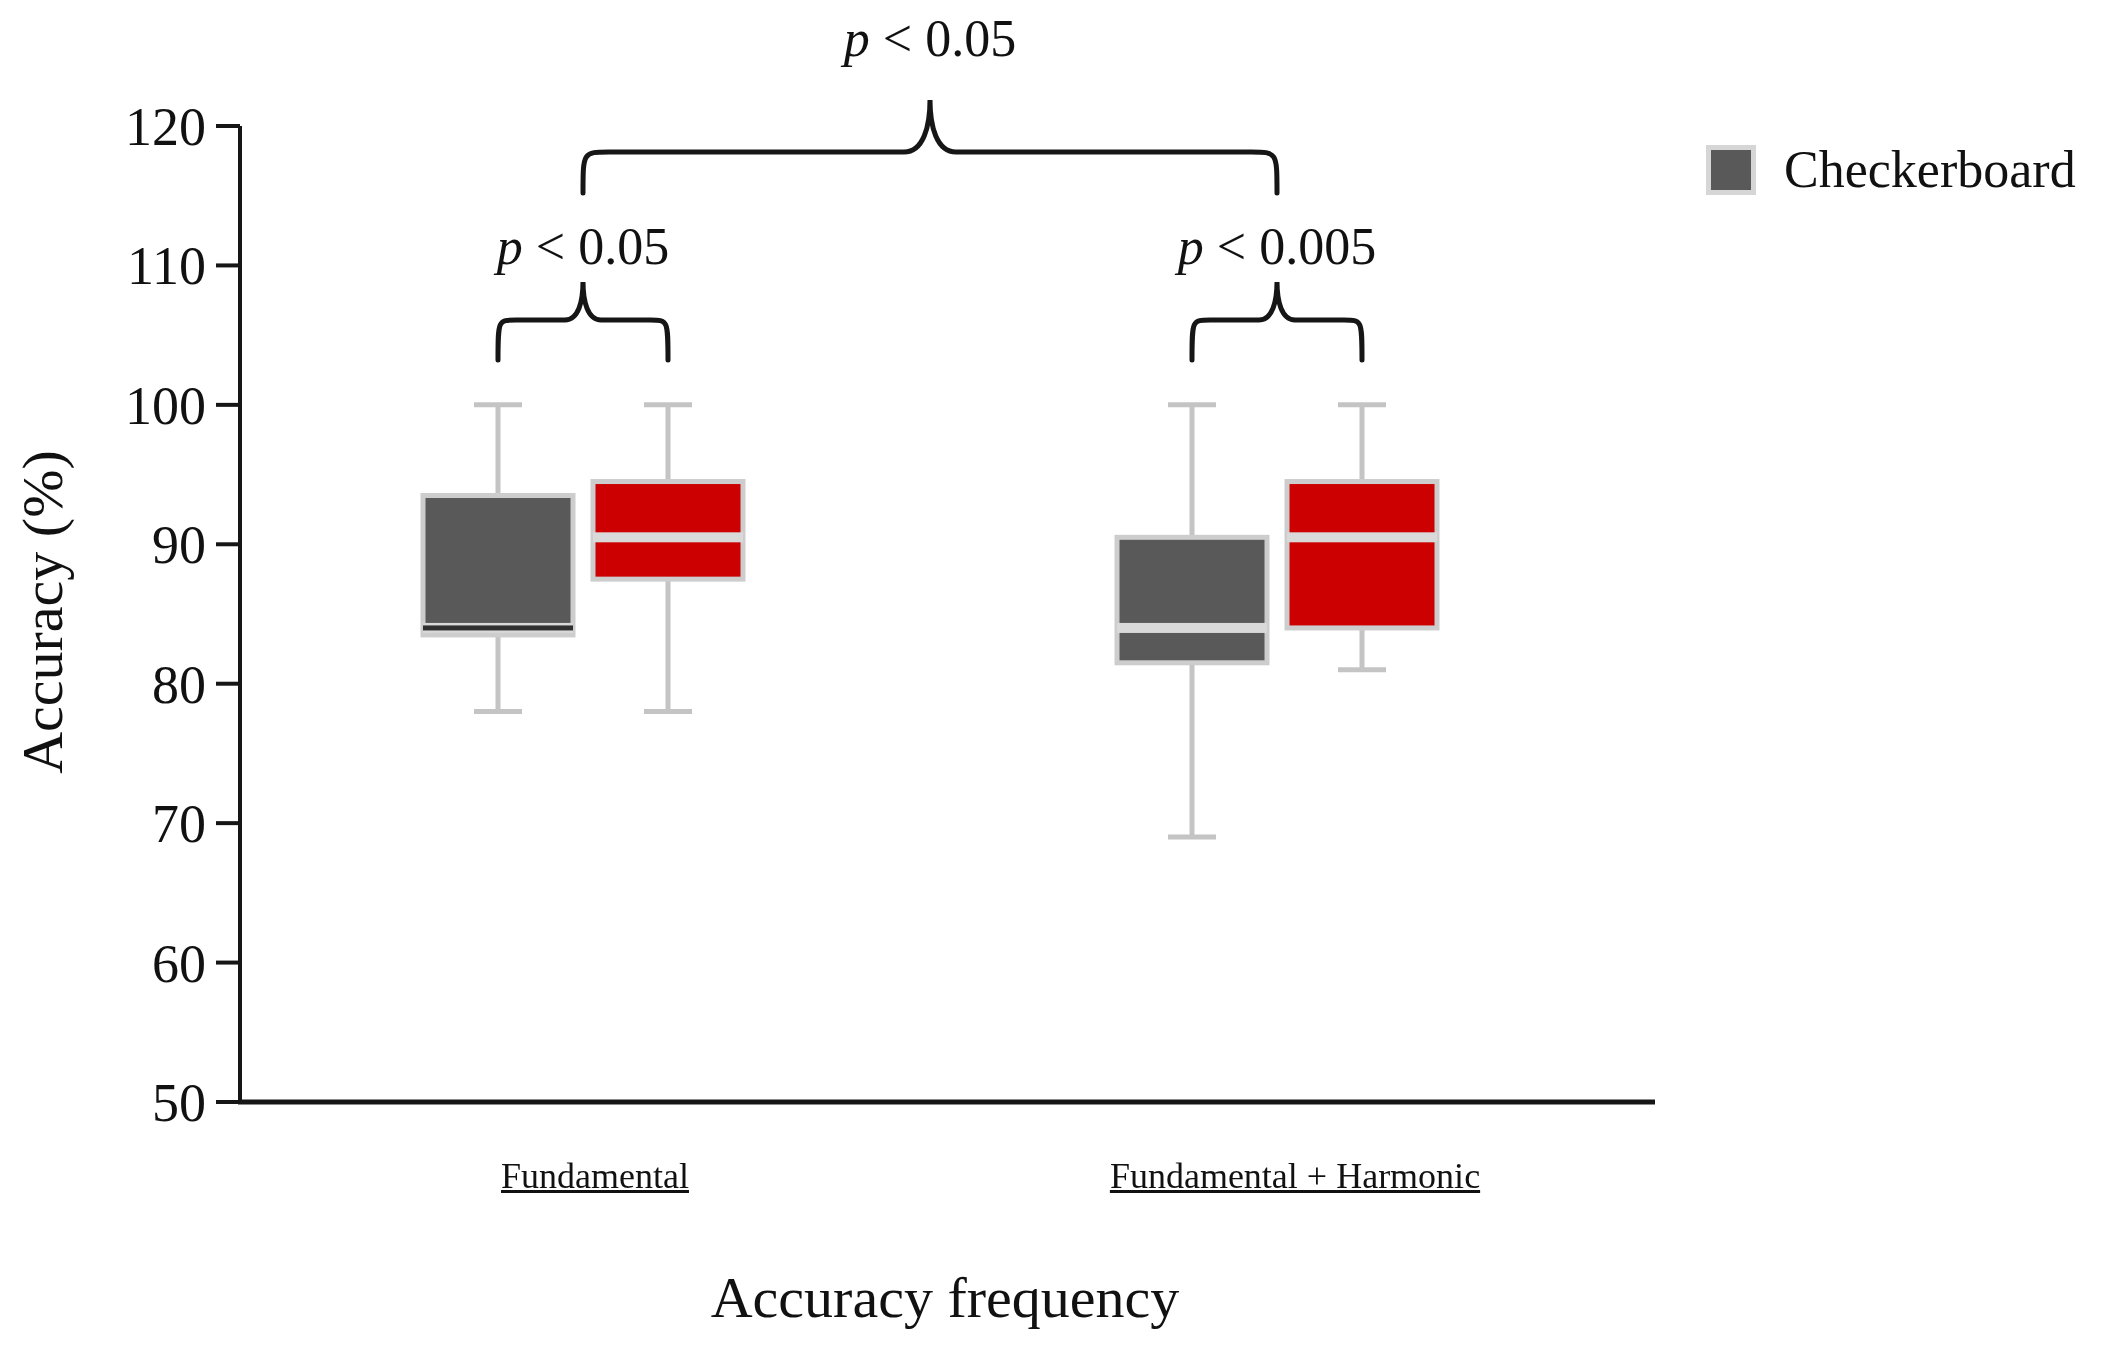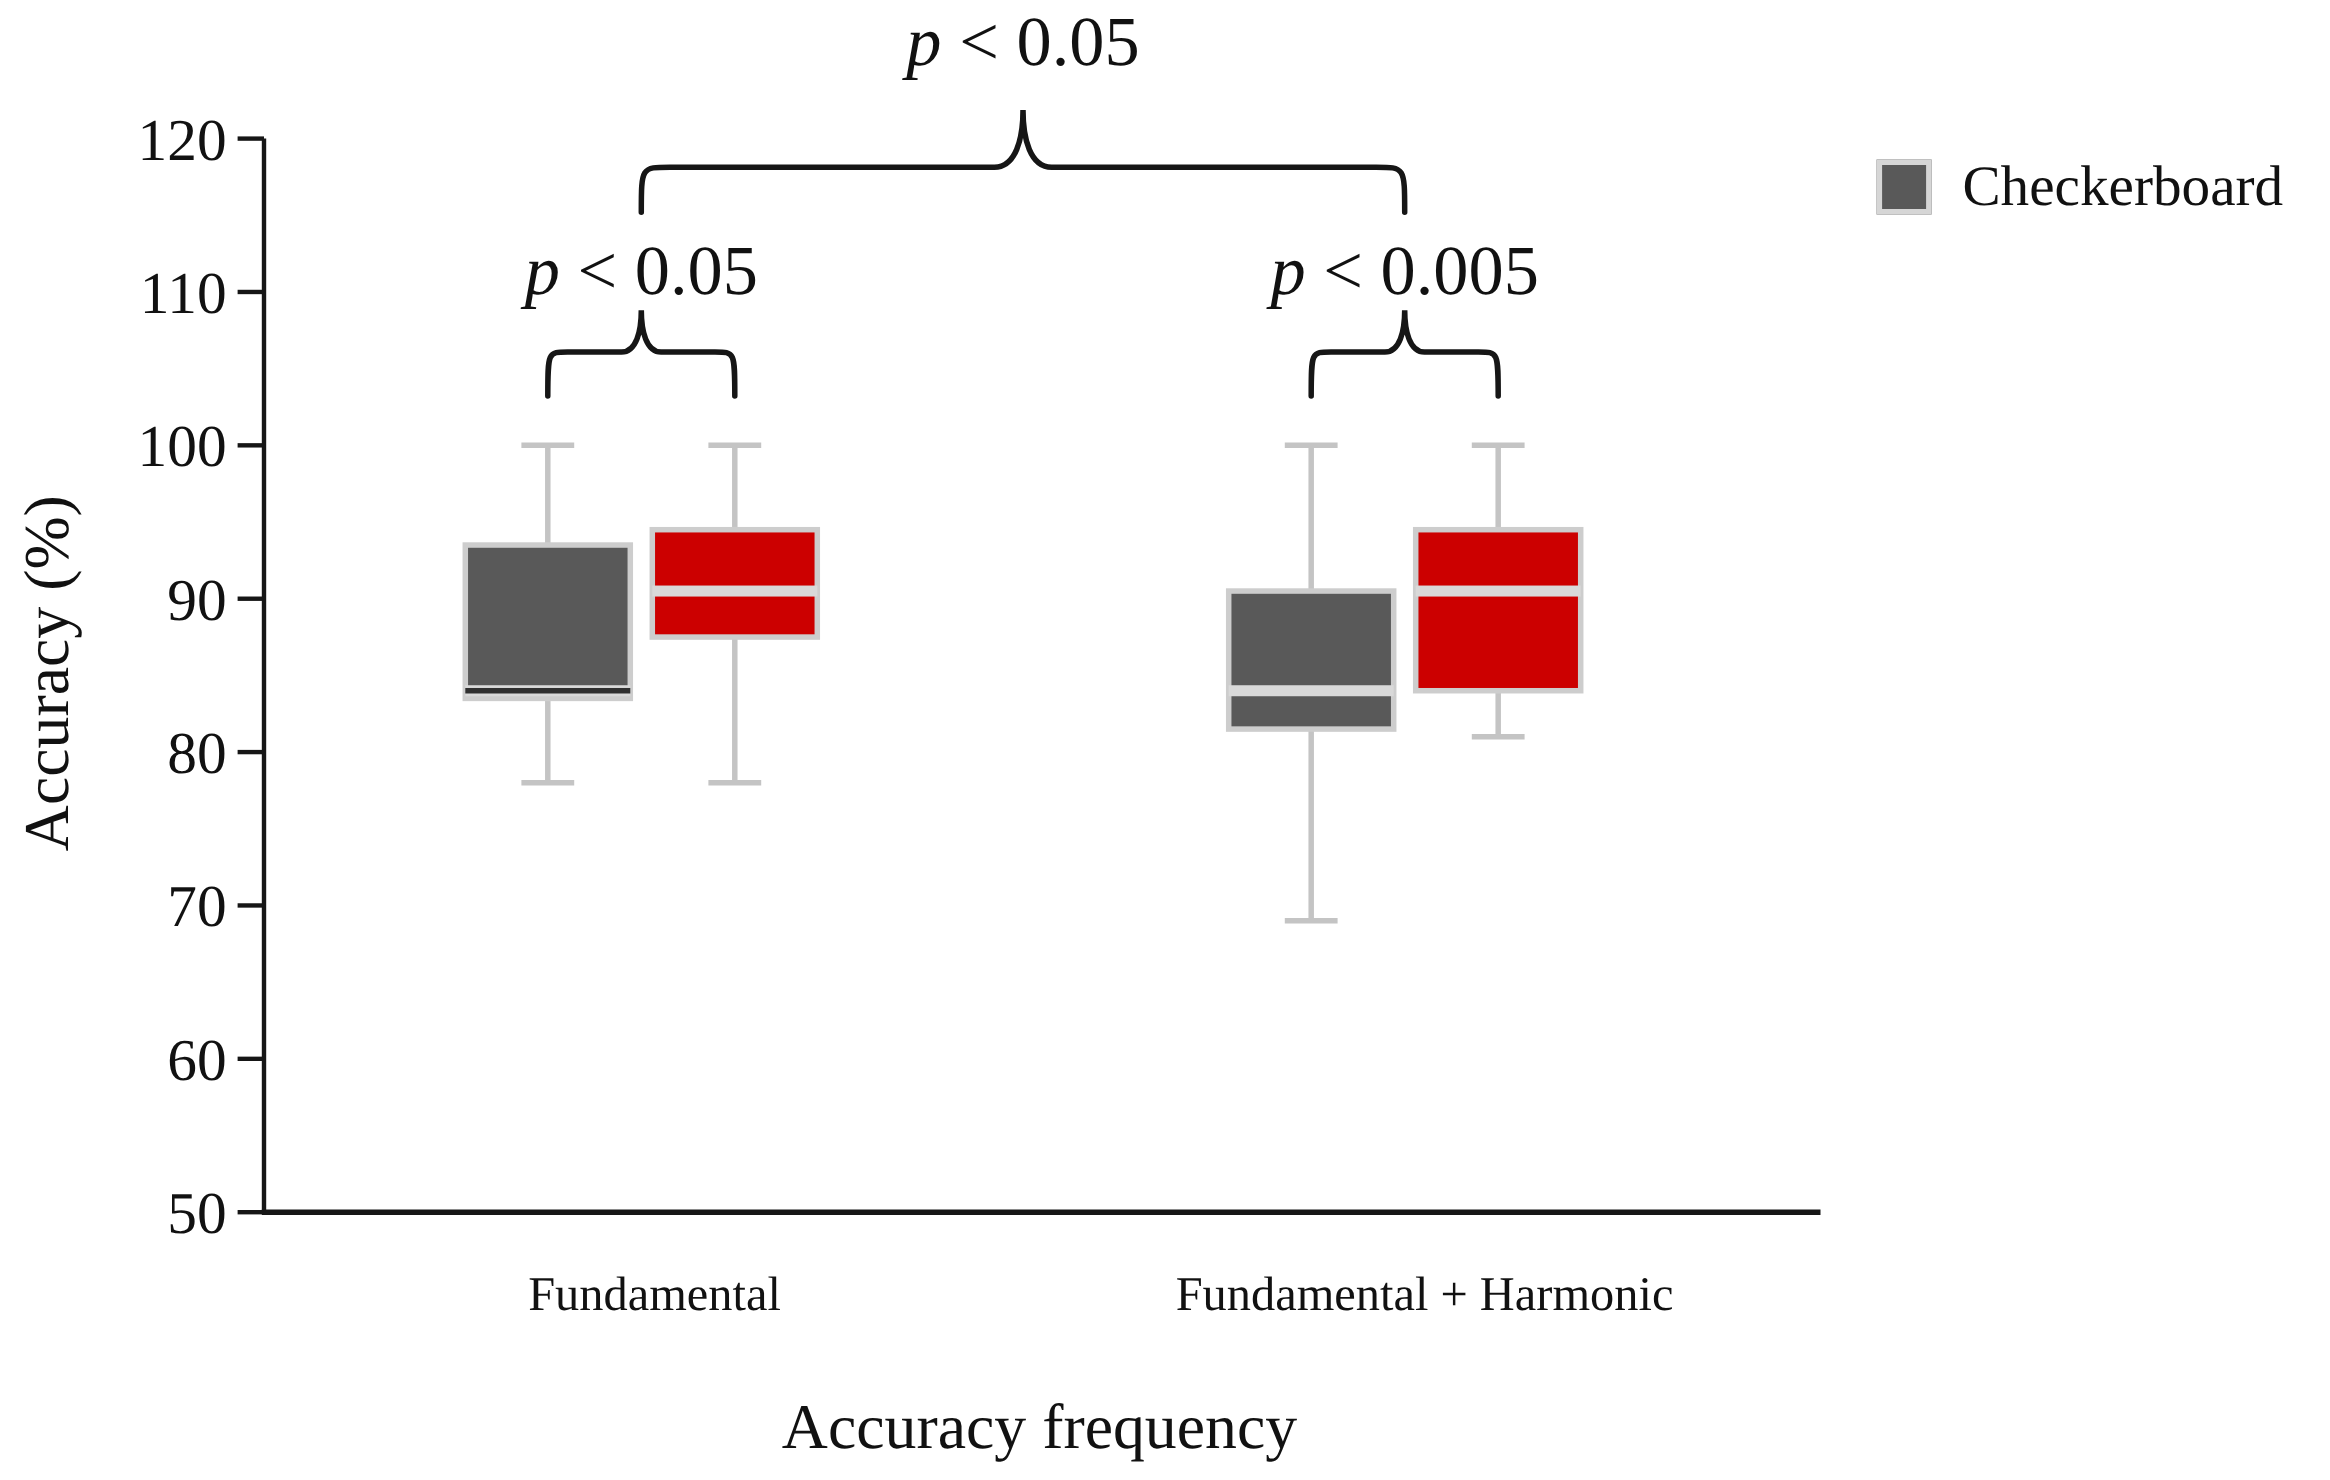--- a/index.html
+++ b/index.html
@@ -11,22 +11,22 @@
     overflow: hidden;
     font-family: "Liberation Serif", "DejaVu Serif", serif;
     color: #111111;
   }
   #chart-svg { position: absolute; left: 0; top: 0; }
   #chart-svg text {
     font-family: "Liberation Serif", "DejaVu Serif", serif;
     fill: #111111;
   }
   .abs { position: absolute; transform: translate(-50%, -50%); white-space: nowrap; }
-  .cat-label  { font-size: 44px; }
-  .p-label    { font-size: 64px; }
+  .cat-label  { font-size: 36px; text-decoration: underline; }
+  .p-label    { font-size: 52px; }
   .p-label::first-letter { font-style: italic; }
   .axis-title-x { font-size: 58px; }
   .axis-title-y {
     position: absolute;
     transform: translate(-50%, -50%) rotate(-90deg);
     white-space: nowrap;
     font-size: 58px;
   }
   .legend {
     position: absolute;

